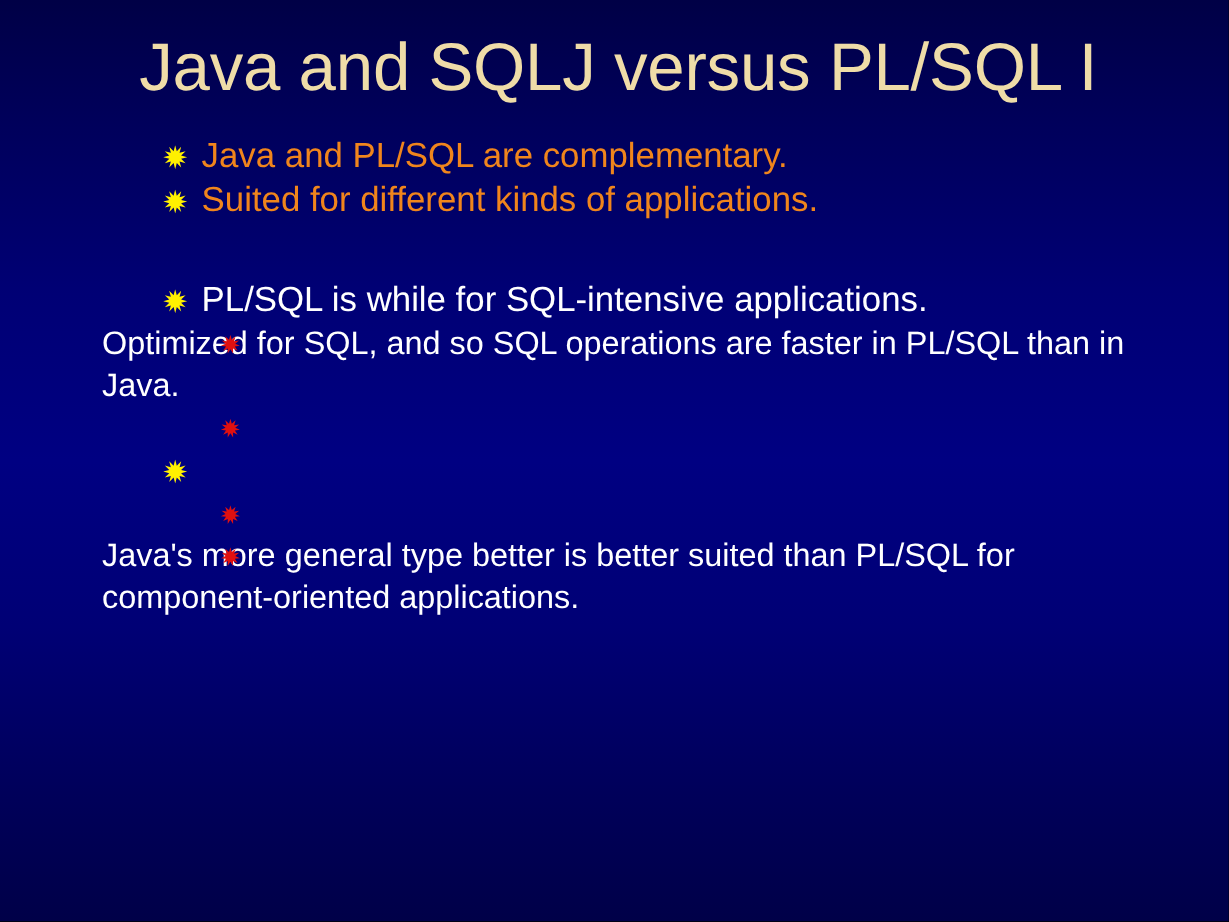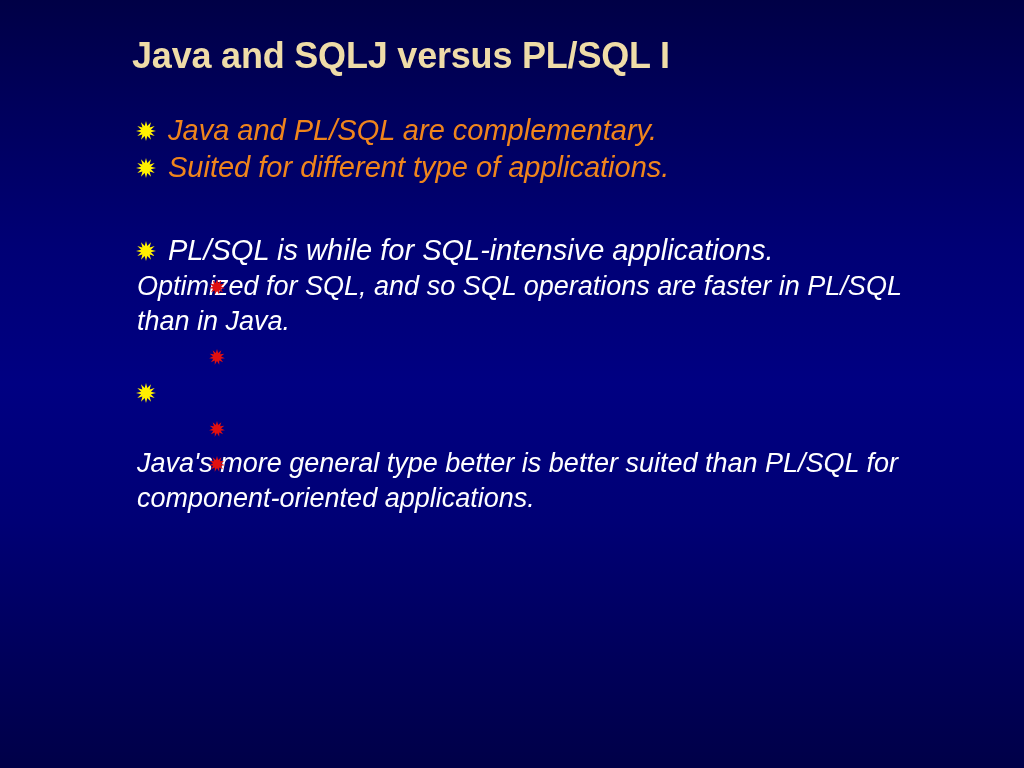--- a/index.html
+++ b/index.html
@@ -24,29 +24,28 @@
                   #000075 32%,
                   #000082 50%,
                   #000075 68%,
                   #00005a 86%,
                   #000048 100%);
   }
 
   
   #title {
     position: absolute;
-    left: 132px;
+    left: 116px;
     top: 30px;
     width: 830px;
-    font-size: 36px;
+    font-size: 56px;
     line-height: 52px;
     letter-spacing: -0.2px;
     color: #efdca8;
     white-space: nowrap;
-    font-weight: bold;
   }
 
   
   #body {
     position: absolute;
     left: 0;
     top: 112px;
     width: 1024px;
   }
 
@@ -63,27 +62,26 @@
     padding-right: 40px;
     font-size: 29px;
     line-height: 37px;
     color: #ffffff;
     min-height: 37px;
   }
   .lvl1.accent { color: #f0851c; }
 
   
   .lvl2 {
-    padding-left: 112px;
+    padding-left: 85px;
     padding-right: 68px;
     font-size: 27px;
     line-height: 35px;
     color: #ffffff;
     min-height: 35px;
-    margin-left: 25px;
   }
 
   
   .spacer {
     height: 46px;
   }
 
   
   .glyph {
     position: absolute;
@@ -98,21 +96,21 @@
     width: 20px;
     height: 20px;
   }
   .glyph-l2 {
     left: 184px;
     top: 10px;
     width: 16px;
     height: 16px;
   }
 
-  .txt { display: block; font-style: italic; }
+  .txt { display: block; }
 </style>
 </head>
 <body>
 
 <div id="slide">
 
   <div id="title">Java and SQLJ versus PL/SQL I</div>
 
   <div id="body">
 
@@ -123,21 +121,21 @@
           </svg>
         </span>
         <span class="txt">Java and PL/SQL are complementary.</span>
       </div>
       <div class="bullet-row lvl1 accent">
         <span class="glyph glyph-l1">
           <svg width="20" height="20" viewBox="0 0 20 20">
             <path d="M10.00 0.00 L11.32 5.07 L15.00 1.34 L13.61 6.39 L18.66 5.00 L14.93 8.68 L20.00 10.00 L14.93 11.32 L18.66 15.00 L13.61 13.61 L15.00 18.66 L11.32 14.93 L10.00 20.00 L8.68 14.93 L5.00 18.66 L6.39 13.61 L1.34 15.00 L5.07 11.32 L0.00 10.00 L5.07 8.68 L1.34 5.00 L6.39 6.39 L5.00 1.34 L8.68 5.07 Z" fill="#fff000"></path>
           </svg>
         </span>
-        <span class="txt">Suited for different type of applications.</span>
+        <span class="txt">Suited for different kinds of applications.</span>
       </div>
       <div class="bullet-row spacer"></div>
       <div class="bullet-row lvl1">
         <span class="glyph glyph-l1">
           <svg width="20" height="20" viewBox="0 0 20 20">
             <path d="M10.00 0.00 L11.32 5.07 L15.00 1.34 L13.61 6.39 L18.66 5.00 L14.93 8.68 L20.00 10.00 L14.93 11.32 L18.66 15.00 L13.61 13.61 L15.00 18.66 L11.32 14.93 L10.00 20.00 L8.68 14.93 L5.00 18.66 L6.39 13.61 L1.34 15.00 L5.07 11.32 L0.00 10.00 L5.07 8.68 L1.34 5.00 L6.39 6.39 L5.00 1.34 L8.68 5.07 Z" fill="#fff000"></path>
           </svg>
         </span>
         <span class="txt">PL/SQL is while for SQL-intensive applications.</span>
       </div>

